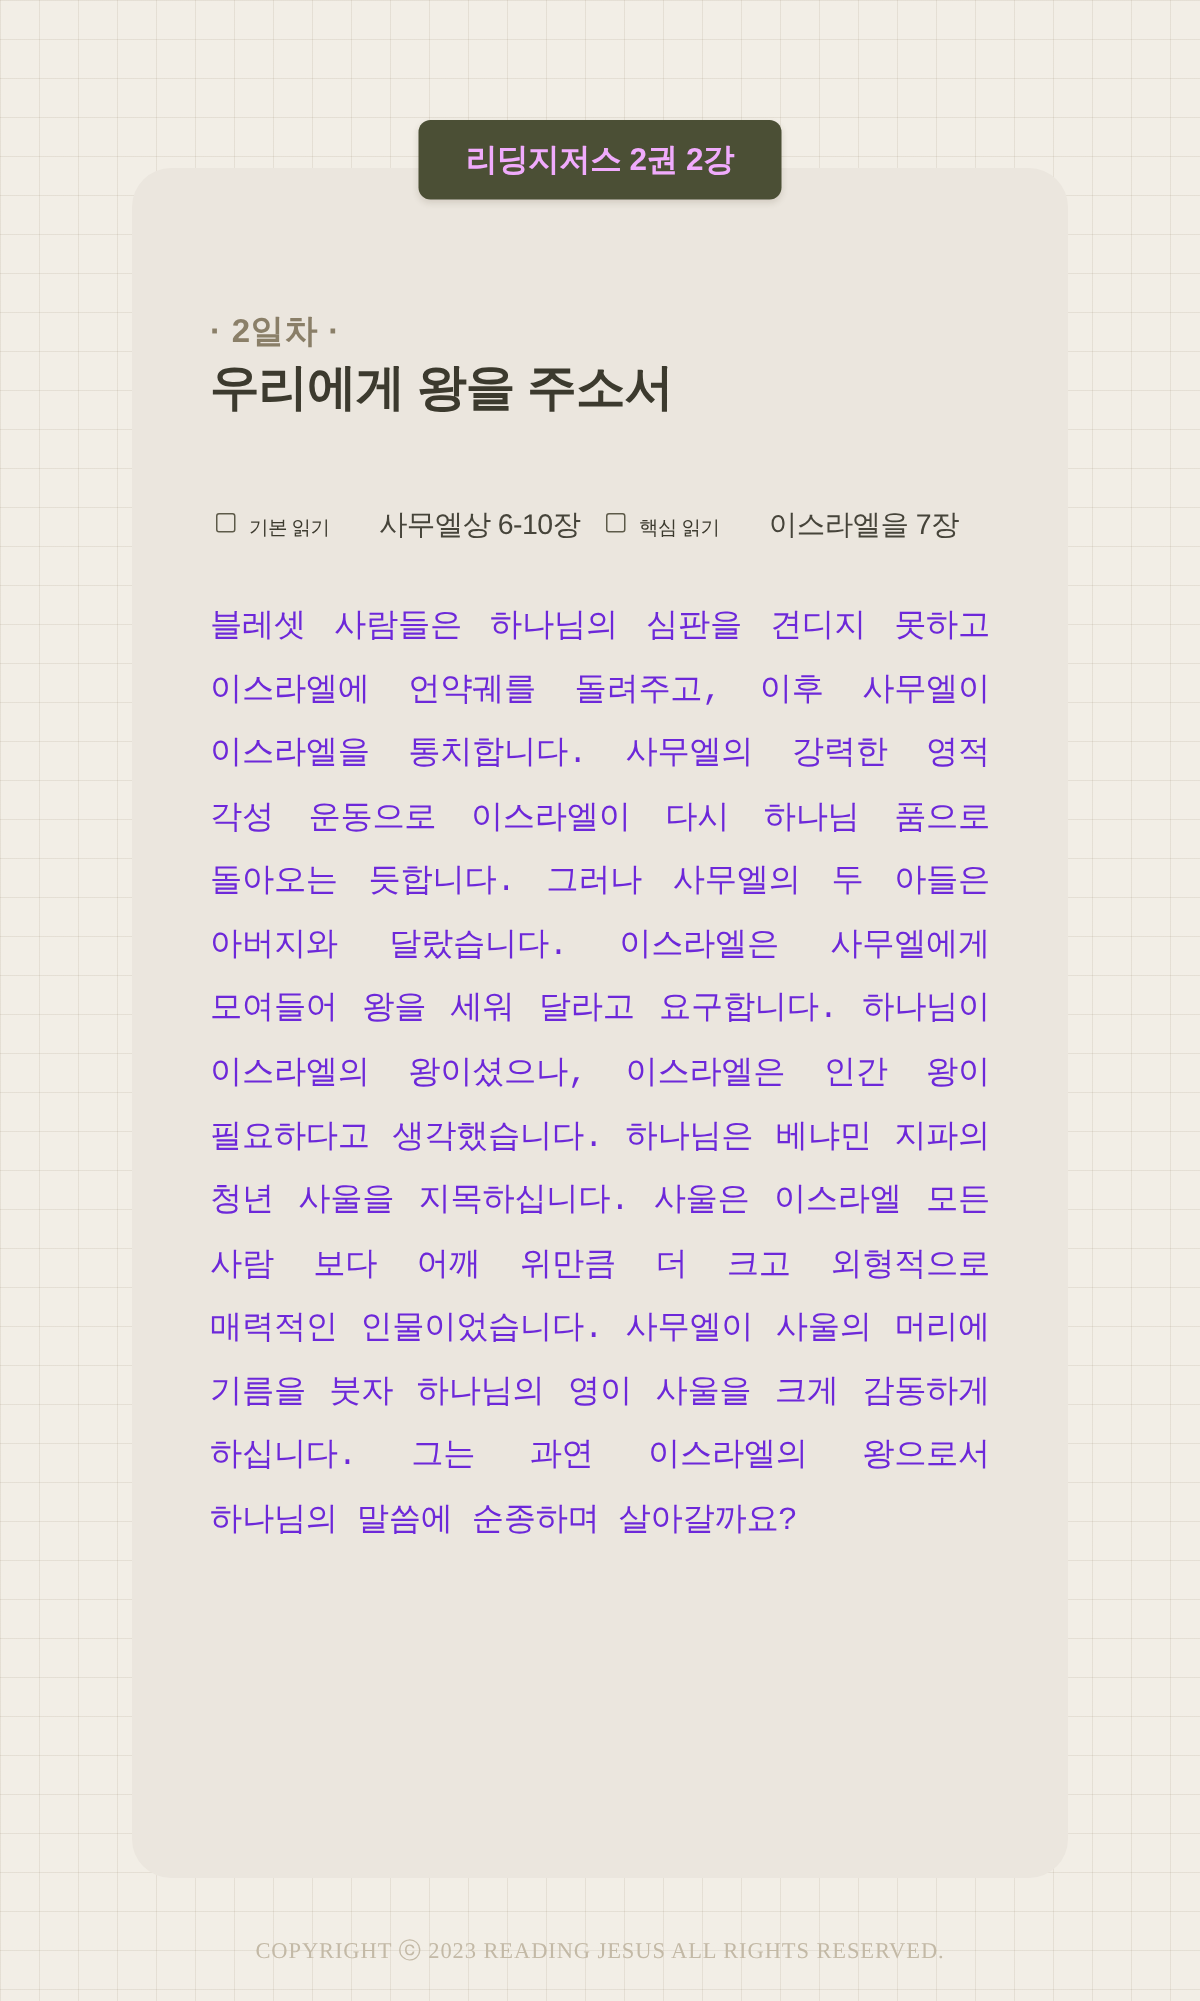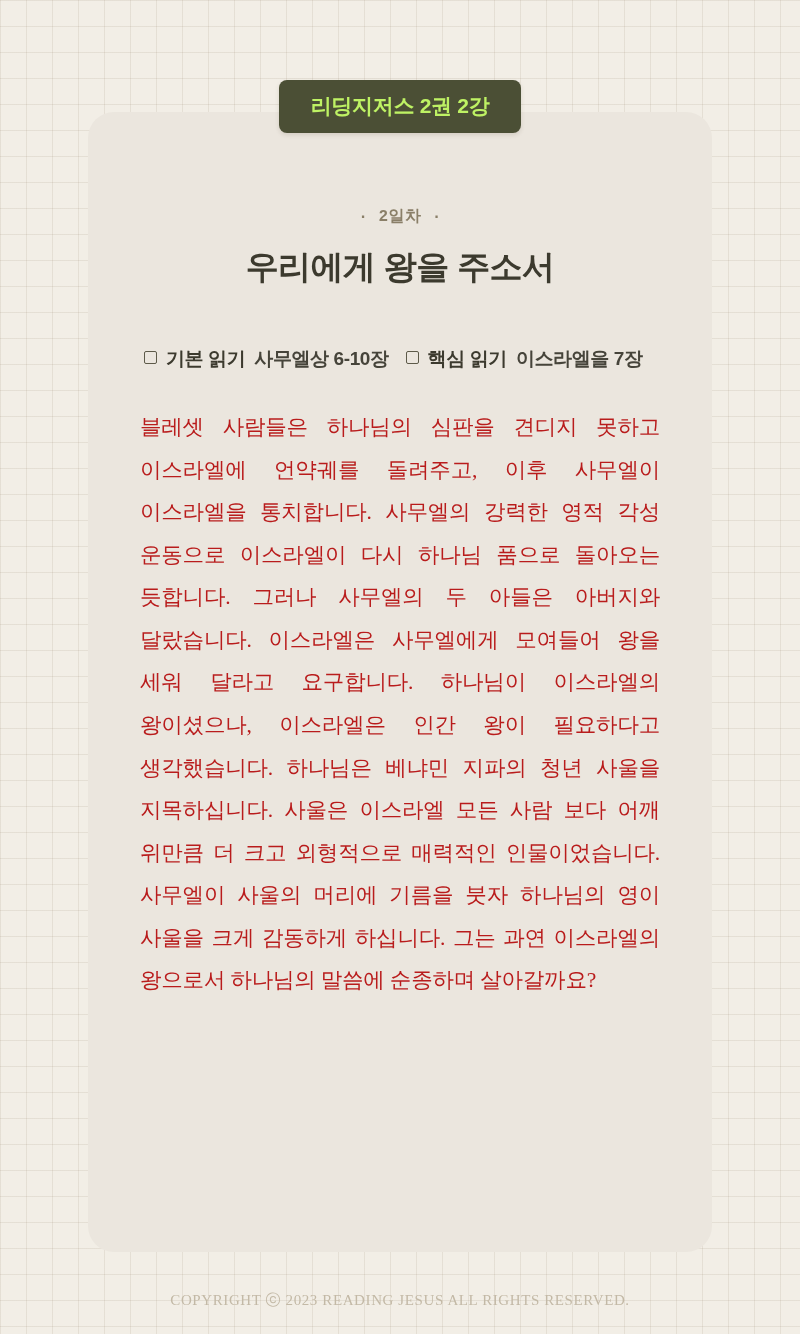--- a/index.html
+++ b/index.html
@@ -42,21 +42,21 @@
     position: absolute;
     top: 80px;
     left: 0;
     right: 0;
     display: flex;
     justify-content: center;
     z-index: 4;
   }
   .badge {
     background: #4b4f35;
-    color: #bef264;
+    color: #f0abfc;
     font-size: 21px;
     font-weight: bold;
     letter-spacing: -0.3px;
     padding: 12px 32px 13px 32px;
     border-radius: 8px;
     box-shadow: 0 2px 4px rgba(80,70,50,0.15);
     white-space: nowrap;
   }
 
   
@@ -66,36 +66,33 @@
     left: 88px;
     width: 624px;
     height: 1140px;
     background: #ebe6de;
     border-radius: 26px;
     z-index: 2;
     padding: 62px 52px 40px 52px;
   }
 
   .daylabel {
-    text-align: center;
+    text-align: left;
     color: #8a7f68;
-    font-size: 16px;
+    font-size: 22px;
     font-weight: bold;
     letter-spacing: 0.5px;
     margin-top: 32px;
-    font-family: Liberation Mono, monospace;
   }
 
   .title {
-    text-align: center;
     color: #3c3a2e;
     font-size: 33px;
     font-weight: bold;
     letter-spacing: -0.6px;
-    margin-top: 18px;
   }
 
   
   .readings {
     display: flex;
     align-items: baseline;
     justify-content: flex-start;
     gap: 9px;
     margin-top: 56px;
     padding-left: 4px;
@@ -105,39 +102,40 @@
   .check-box {
     display: inline-block;
     width: 13px;
     height: 13px;
     border: 1.6px solid #5d5a49;
     border-radius: 2px;
     position: relative;
     top: -1px;
   }
   .read-label {
-    font-size: 19px;
-    font-weight: bold;
+    font-size: 13px;
+    font-weight: normal;
     letter-spacing: -0.4px;
   }
   .read-ref {
     font-size: 19px;
-    font-weight: bold;
+    font-weight: normal;
     letter-spacing: -0.4px;
     color: #46443a;
     margin-right: 8px;
+    margin-left: 24px;
   }
 
   
   .body-text {
     margin-top: 34px;
-    font-family: Liberation Serif, serif;
+    font-family: Liberation Mono, monospace;
     font-size: 21.5px;
     line-height: 1.98;
-    color: #b91c1c;
+    color: #6d28d9;
     text-align: justify;
     text-justify: inter-character;
     letter-spacing: -0.2px;
     word-break: keep-all;
   }
 
   
   .footer {
     position: absolute;
     bottom: 24px;

